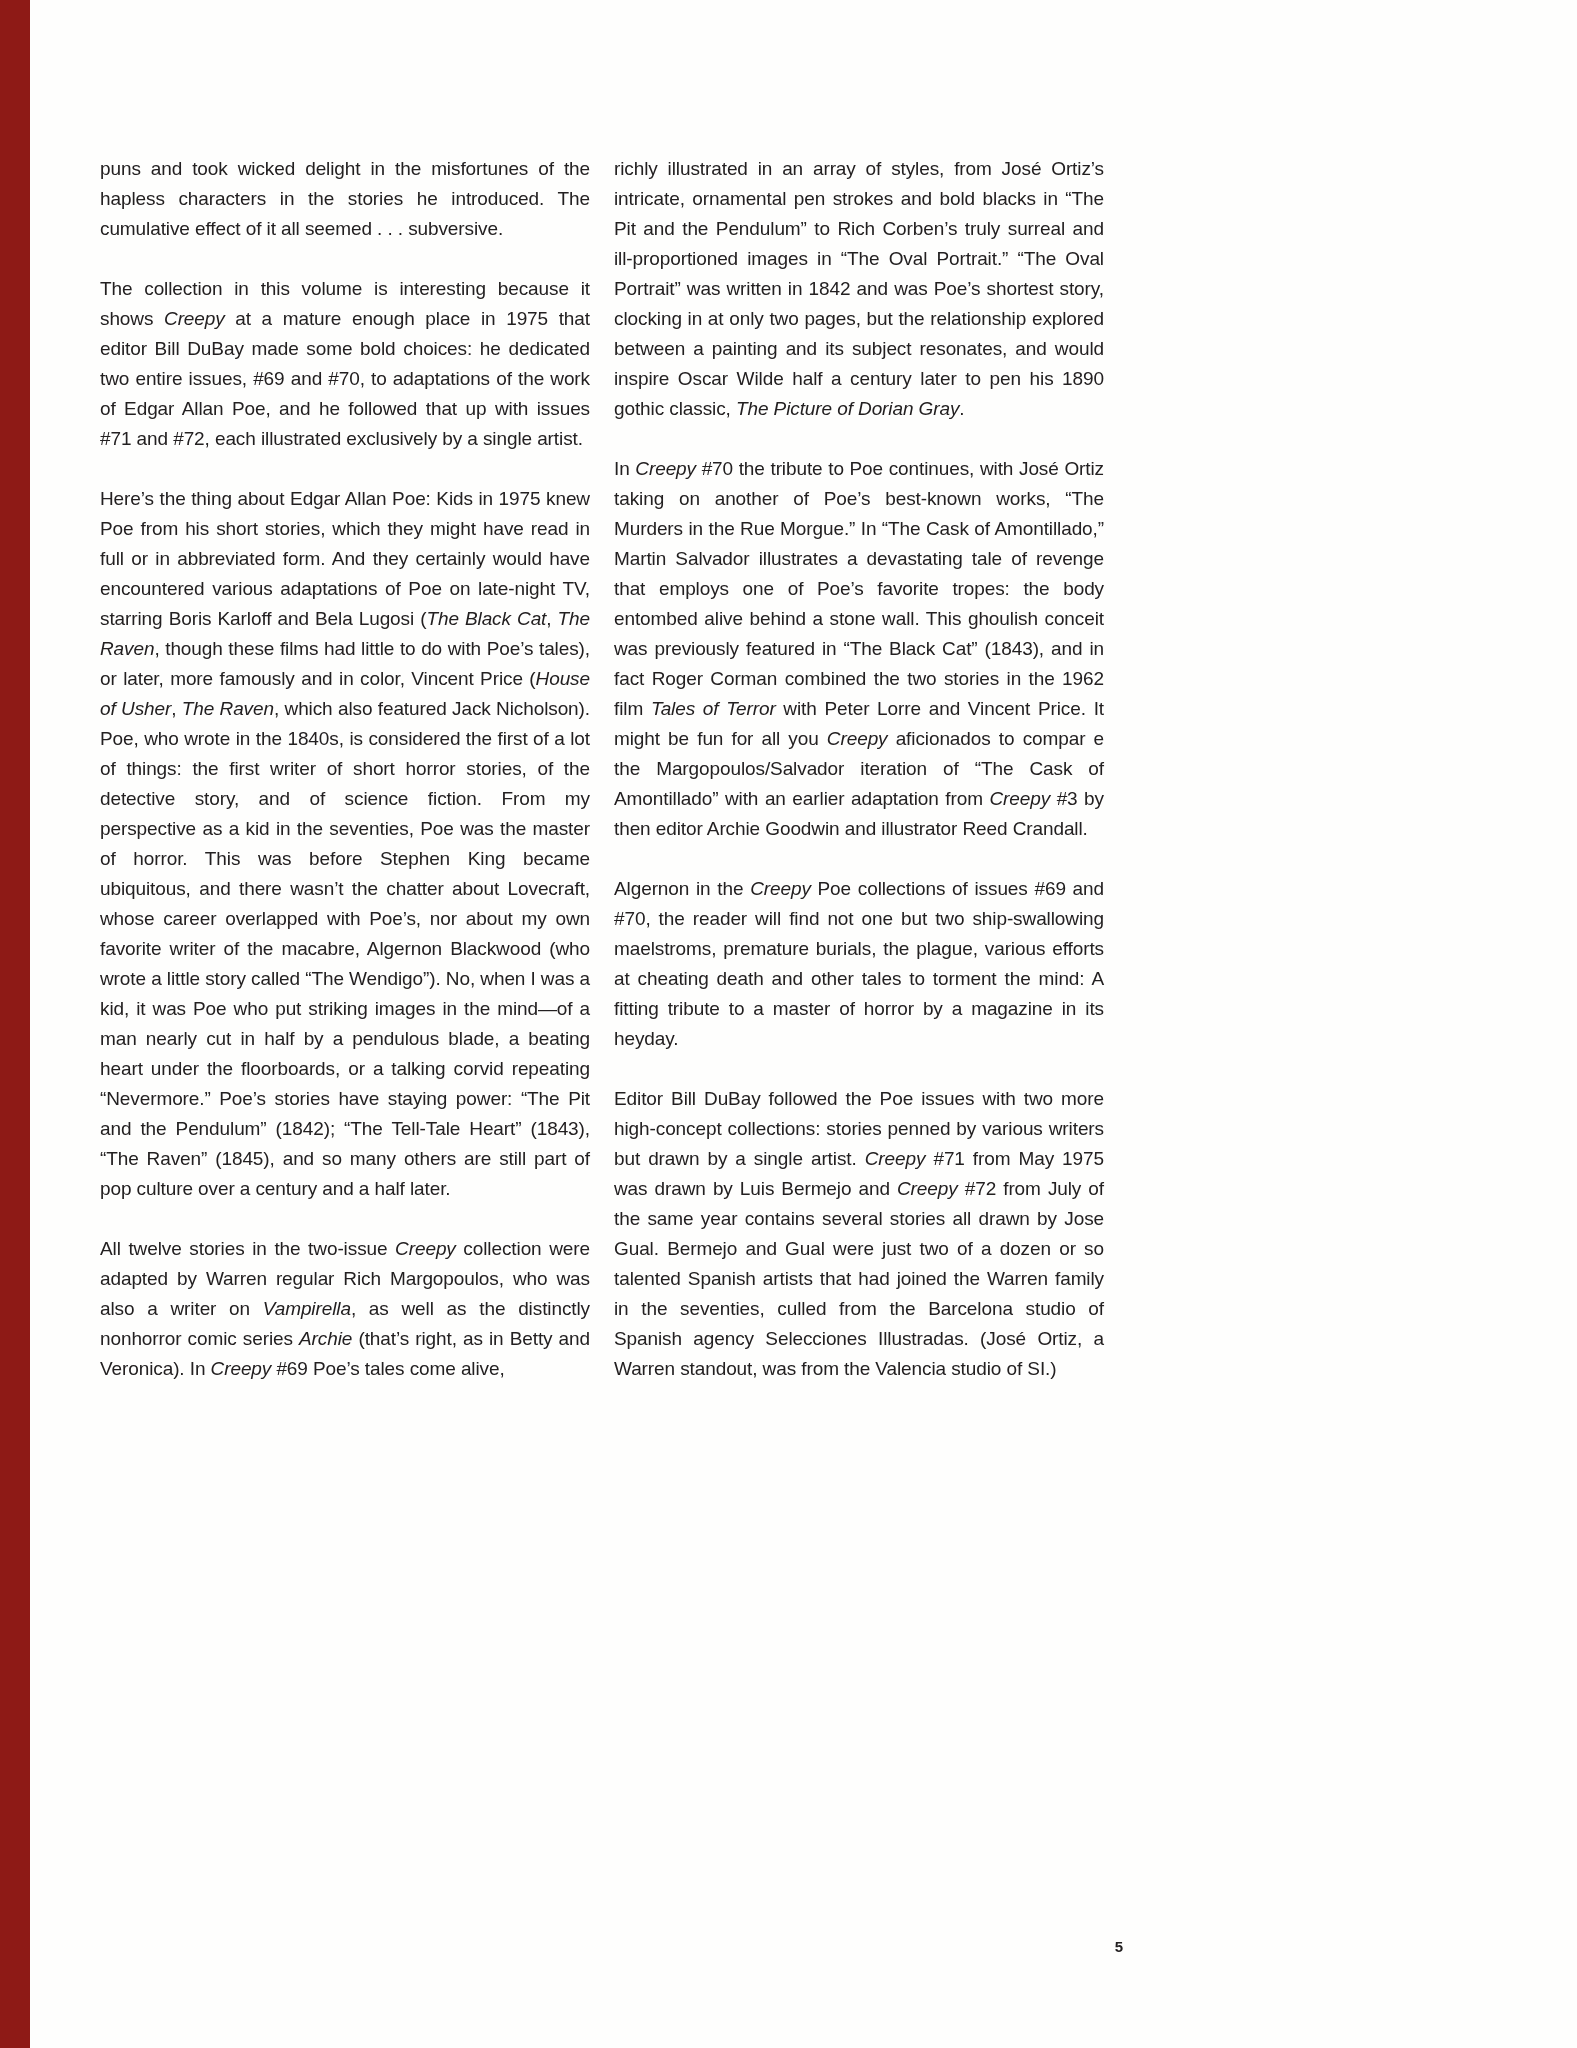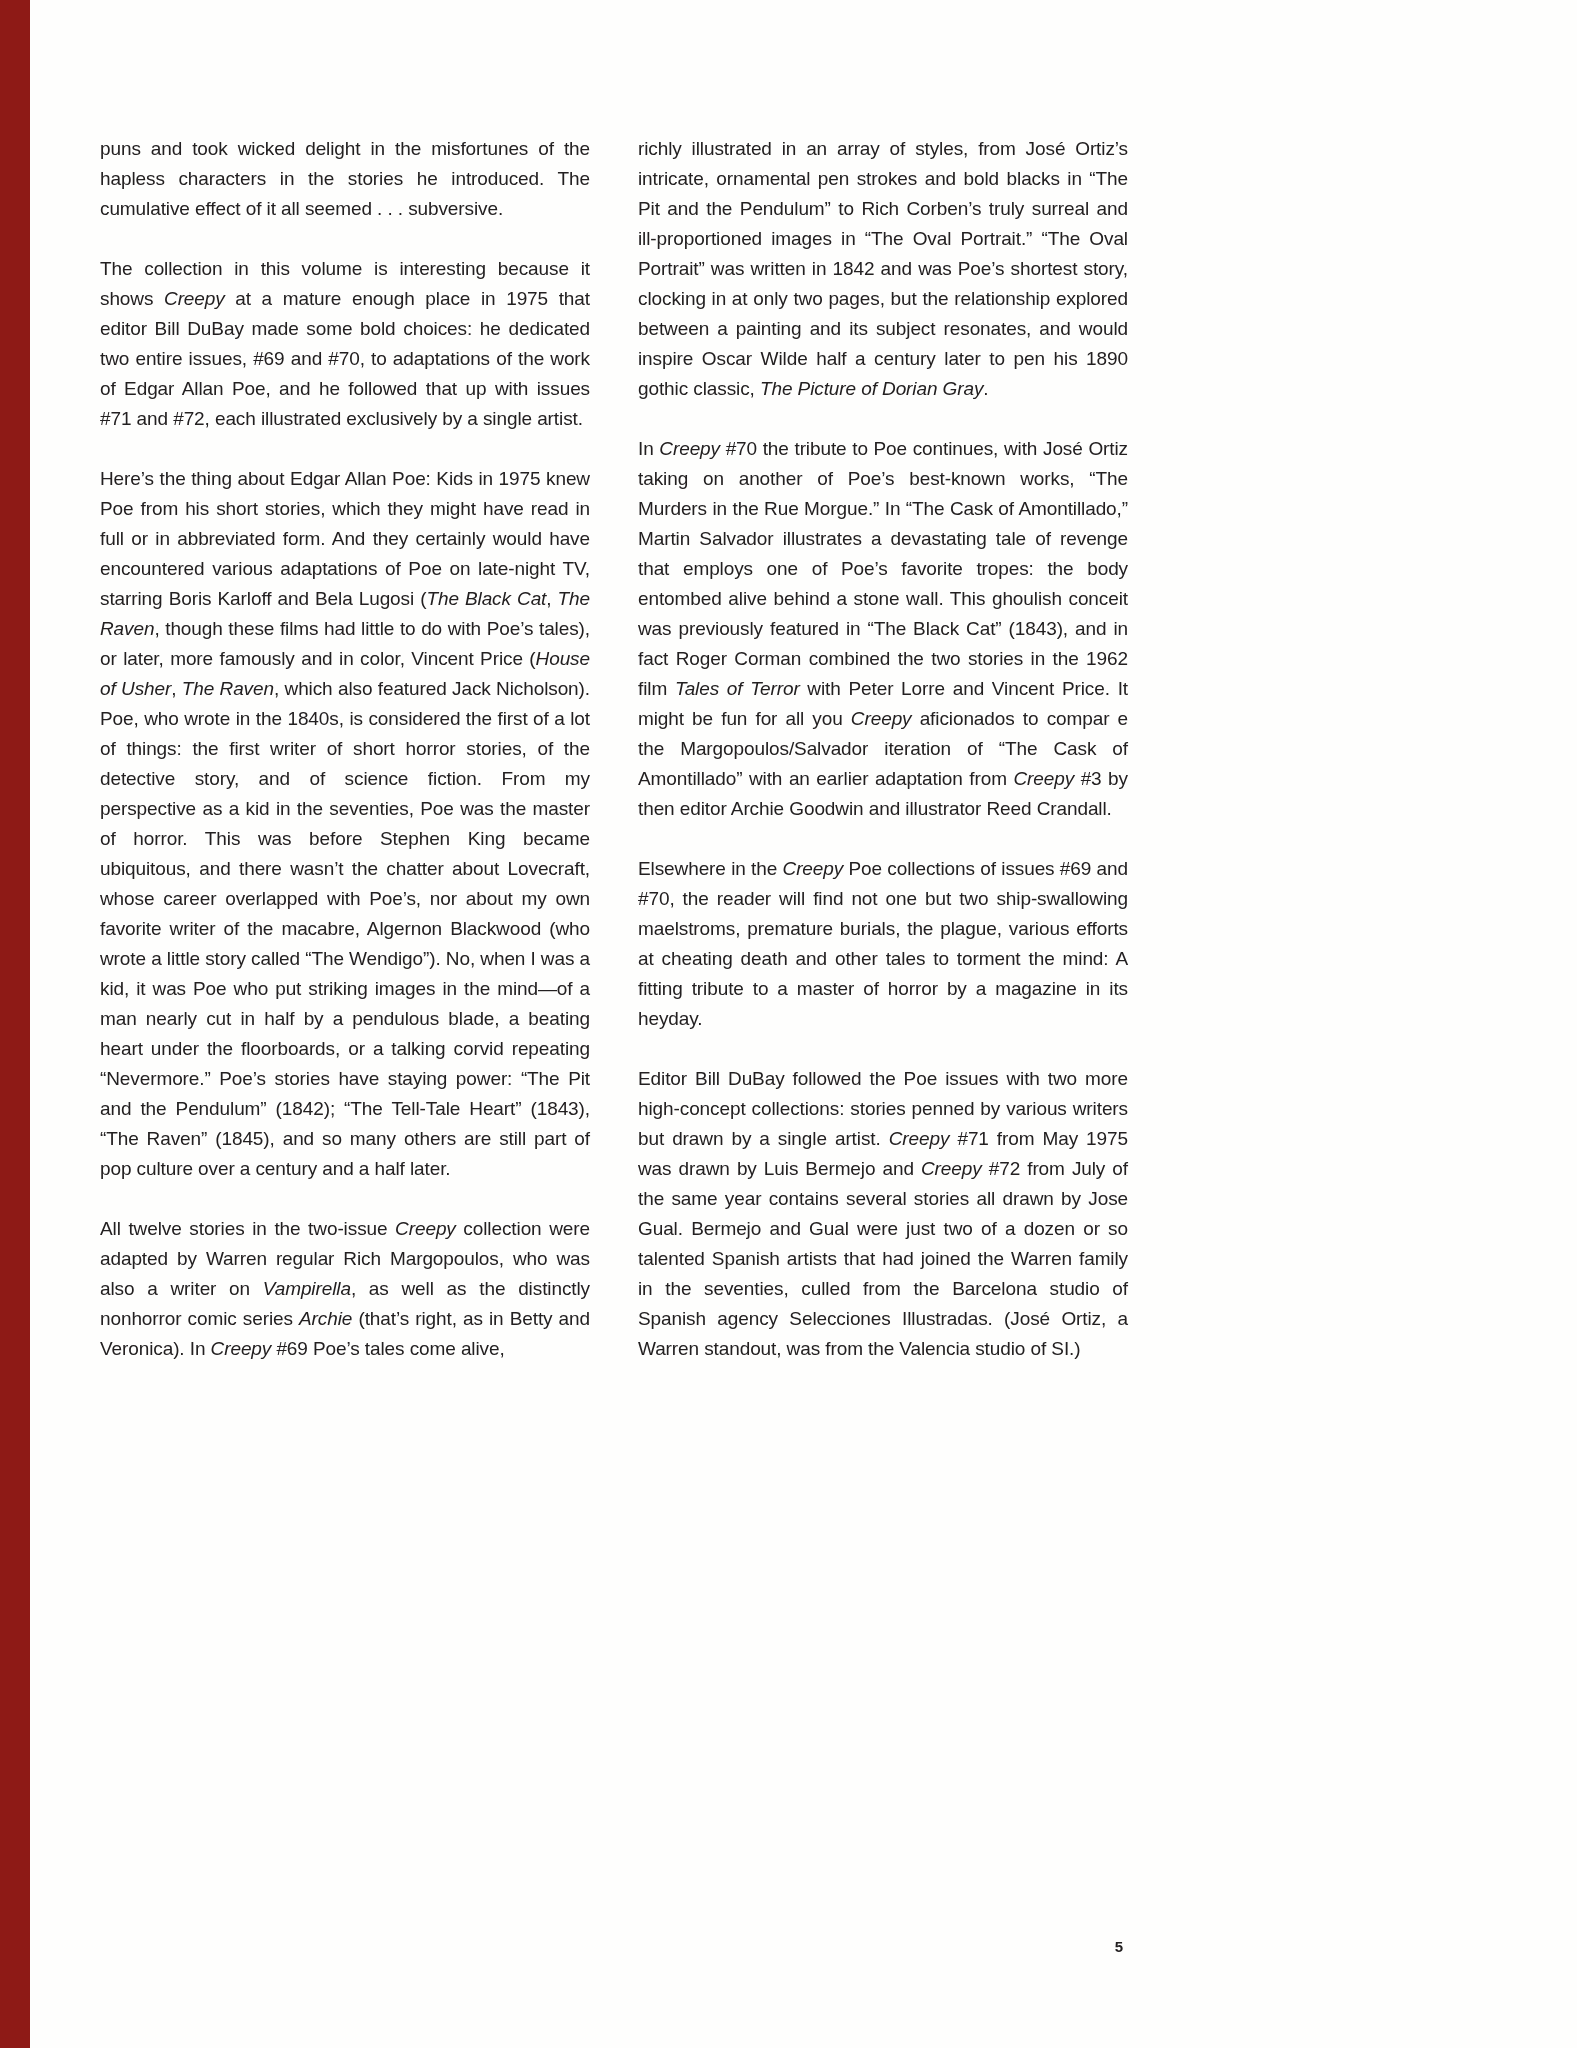--- a/index.html
+++ b/index.html
@@ -21,23 +21,23 @@
     position: absolute;
     left: 0;
     top: 0;
     width: 30px;
     height: 100%;
     background: #8e1a16; 
   }
   .content {
     position: absolute;
     left: 100px;
-    top: 134px;
+    top: 154px;
     display: flex;
-    gap: 48px;
+    gap: 24px;
   }
   .column {
     width: 490px;
     font-size: 19px;
     line-height: 30px;
     letter-spacing: -0.1px;
     text-align: justify;
     text-justify: inter-word;
   }
   .para {
@@ -69,19 +69,19 @@
   <main class="content">
     <section class="column">
         <p class="para"><span>puns and took wicked delight in the misfortunes of the hapless characters in the stories he introduced. The cumulative effect of it all seemed . . . subversive.</span></p>
         <p class="para"><span>The collection in this volume is interesting because it shows </span><em>Creepy</em><span> at a mature enough place in 1975 that editor Bill DuBay made some bold choices: he dedicated two entire issues, #69 and #70, to adaptations of the work of Edgar Allan Poe, and he followed that up with issues #71 and #72, each illustrated exclusively by a single artist.</span></p>
         <p class="para"><span>Here’s the thing about Edgar Allan Poe: Kids in 1975 knew Poe from his short stories, which they might have read in full or in abbreviated form. And they certainly would have encountered various adaptations of Poe on late-night TV, starring Boris Karloff and Bela Lugosi (</span><em>The Black Cat</em><span>, </span><em>The Raven</em><span>, though these films had little to do with Poe’s tales), or later, more famously and in color, Vincent Price (</span><em>House of Usher</em><span>, </span><em>The Raven</em><span>, which also featured Jack Nicholson). Poe, who wrote in the 1840s, is considered the first of a lot of things: the first writer of short horror stories, of the detective story, and of science fiction. From my perspective as a kid in the seventies, Poe was the master of horror. This was before Stephen King became ubiquitous, and there wasn’t the chatter about Lovecraft, whose career overlapped with Poe’s, nor about my own favorite writer of the macabre, Algernon Blackwood (who wrote a little story called “The Wendigo”). No, when I was a kid, it was Poe who put striking images in the mind—of a man nearly cut in half by a pendulous blade, a beating heart under the floorboards, or a talking corvid repeating “Nevermore.” Poe’s stories have staying power: “The Pit and the Pendulum” (1842); “The Tell-Tale Heart” (1843), “The Raven” (1845), and so many others are still part of pop culture over a century and a half later.</span></p>
         <p class="para"><span>All twelve stories in the two-issue </span><em>Creepy</em><span> collection were adapted by Warren regular Rich Margopoulos, who was also a writer on </span><em>Vampirella</em><span>, as well as the distinctly nonhorror comic series </span><em>Archie</em><span> (that’s right, as in Betty and Veronica). In </span><em>Creepy</em><span> #69 Poe’s tales come alive,</span></p>
       </section>
     <section class="column">
         <p class="para"><span>richly illustrated in an array of styles, from José Ortiz’s intricate, ornamental pen strokes and bold blacks in “The Pit and the Pendulum” to Rich Corben’s truly surreal and ill-proportioned images in “The Oval Portrait.” “The Oval Portrait” was written in 1842 and was Poe’s shortest story, clocking in at only two pages, but the relationship explored between a painting and its subject resonates, and would inspire Oscar Wilde half a century later to pen his 1890 gothic classic, </span><em>The Picture of Dorian Gray</em><span>.</span></p>
         <p class="para"><span>In </span><em>Creepy</em><span> #70 the tribute to Poe continues, with José Ortiz taking on another of Poe’s best-known works, “The Murders in the Rue Morgue.” In “The Cask of Amontillado,” Martin Salvador illustrates a devastating tale of revenge that employs one of Poe’s favorite tropes: the body entombed alive behind a stone wall. This ghoulish conceit was previously featured in “The Black Cat” (1843), and in fact Roger Corman combined the two stories in the 1962 film </span><em>Tales of Terror</em><span> with Peter Lorre and Vincent Price. It might be fun for all you </span><em>Creepy</em><span> aficionados to compar e the Margopoulos/Salvador iteration of “The Cask of Amontillado” with an earlier adaptation from </span><em>Creepy</em><span> #3 by then editor Archie Goodwin and illustrator Reed Crandall.</span></p>
-        <p class="para"><span>Elsewhere in the </span><em>Creepy</em><span> Poe collections of issues #69 and #70, the reader will find not one but two ship-swallowing maelstroms, premature burials, the plague, various efforts at cheating death and other tales to torment the mind: A fitting tribute to a master of horror by a magazine in its heyday.</span></p>
+        <p class="para"><span>Algernon in the </span><em>Creepy</em><span> Poe collections of issues #69 and #70, the reader will find not one but two ship-swallowing maelstroms, premature burials, the plague, various efforts at cheating death and other tales to torment the mind: A fitting tribute to a master of horror by a magazine in its heyday.</span></p>
         <p class="para"><span>Editor Bill DuBay followed the Poe issues with two more high-concept collections: stories penned by various writers but drawn by a single artist. </span><em>Creepy</em><span> #71 from May 1975 was drawn by Luis Bermejo and </span><em>Creepy</em><span> #72 from July of the same year contains several stories all drawn by Jose Gual. Bermejo and Gual were just two of a dozen or so talented Spanish artists that had joined the Warren family in the seventies, culled from the Barcelona studio of Spanish agency Selecciones Illustradas. (José Ortiz, a Warren standout, was from the Valencia studio of SI.)</span></p>
       </section>
   </main>
 
   <div class="page-number">5</div>
 </div>
 
 </body></html>

